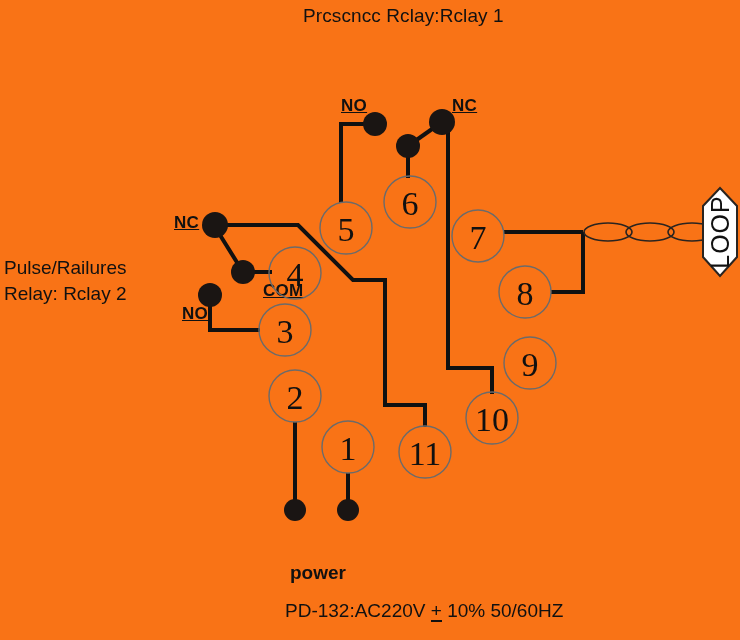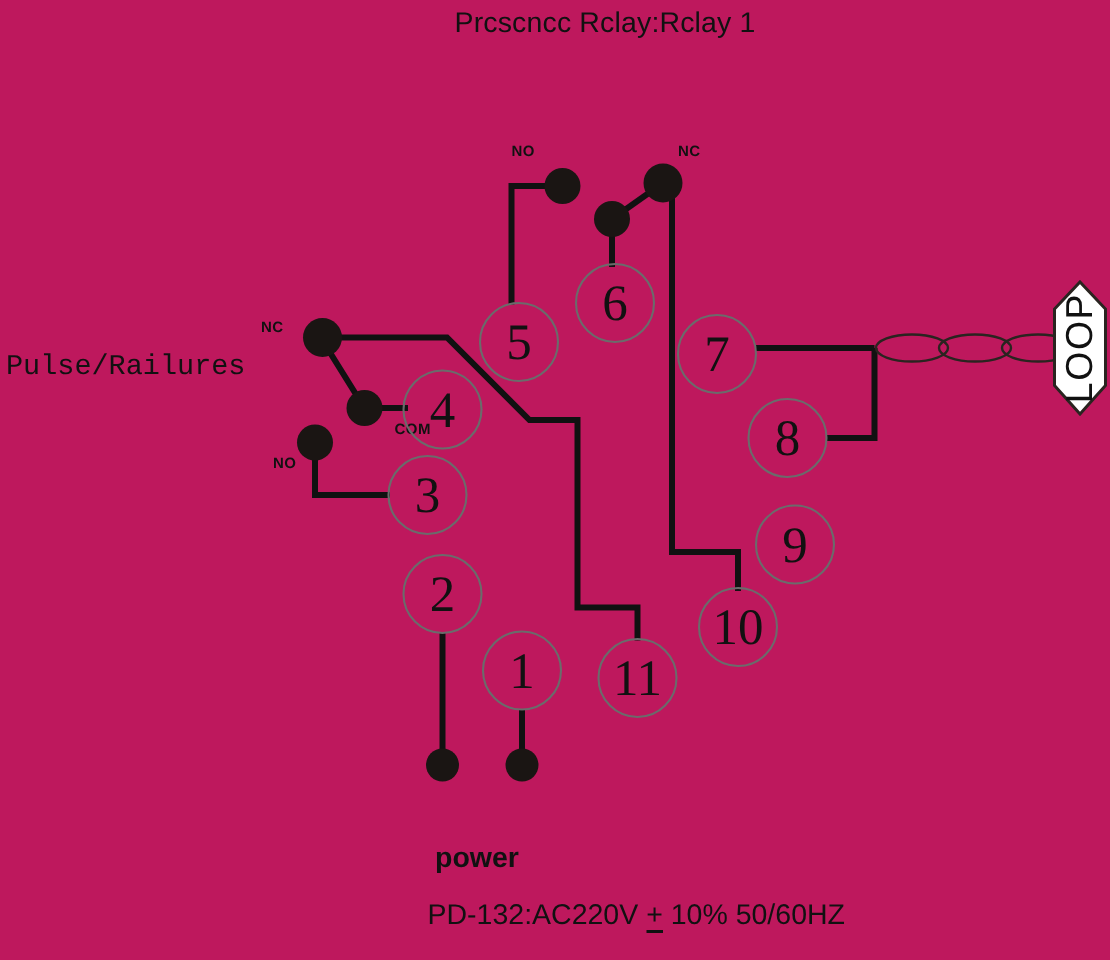--- a/index.html
+++ b/index.html
@@ -7,21 +7,21 @@
     padding: 0;
     background: #ffffff;
   }
   body {
     font-family: "Liberation Sans", sans-serif;
   }
   #stage {
     position: relative;
     width: 740px;
     height: 640px;
-    background: #be185d;
+    background: #f97316;
     overflow: hidden;
   }
   .txt {
     position: absolute;
     color: #111111;
     white-space: nowrap;
     line-height: 1;
   }
   .title {
     font-family: "Liberation Sans", sans-serif;
@@ -34,23 +34,24 @@
     font-size: 19px;
     font-weight: 400;
   }
   .footer-label {
     font-family: "Liberation Sans", sans-serif;
     font-size: 19px;
     font-weight: 400;
   }
   .term-label {
     font-family: "Liberation Sans", sans-serif;
-    font-size: 10px;
+    font-size: 17px;
     font-weight: bold;
     letter-spacing: 0.3px;
+    text-decoration: underline;
   }
   .power-label {
     font-family: "Liberation Sans", sans-serif;
     font-size: 19px;
     font-weight: bold;
   }
   .pm {
     border-bottom: 2px solid #111;
     padding-bottom: 0px;
     display: inline-block;
@@ -76,21 +77,22 @@
     letter-spacing: 1px;
   }
 </style>
 </head>
 <body>
 
 <div id="stage">
 
   <div class="txt title" style="left:303px; top:6px;">Prcscncc Rclay:Rclay 1</div>
 
-  <div class="txt side-label" style="left:4px; top:235px;font-family:Liberation Mono, monospace;">Pulse/Railures</div>
+  <div class="txt side-label" style="left:4px; top:258px;">Pulse/Railures</div>
+  <div class="txt side-label" style="left:4px; top:284px;">Relay: Rclay 2</div>
 
   <div class="txt footer-label" style="left:246px; top:601px;margin-left:39px;"><span>PD-132:AC220V </span><span class="pm">+</span><span> 10%    50/60HZ</span></div>
 
   <div class="txt power-label" style="left:290px; top:563px;">power</div>
 
   <div class="txt term-label" style="left:341px; top:97px;">NO</div>
   <div class="txt term-label" style="left:452px; top:97px;">NC</div>
   <div class="txt term-label" style="left:174px; top:214px;">NC</div>
   <div class="txt term-label" style="left:224px; top:282px;margin-left:39px;">COM</div>
   <div class="txt term-label" style="left:182px; top:305px;">NO</div>

